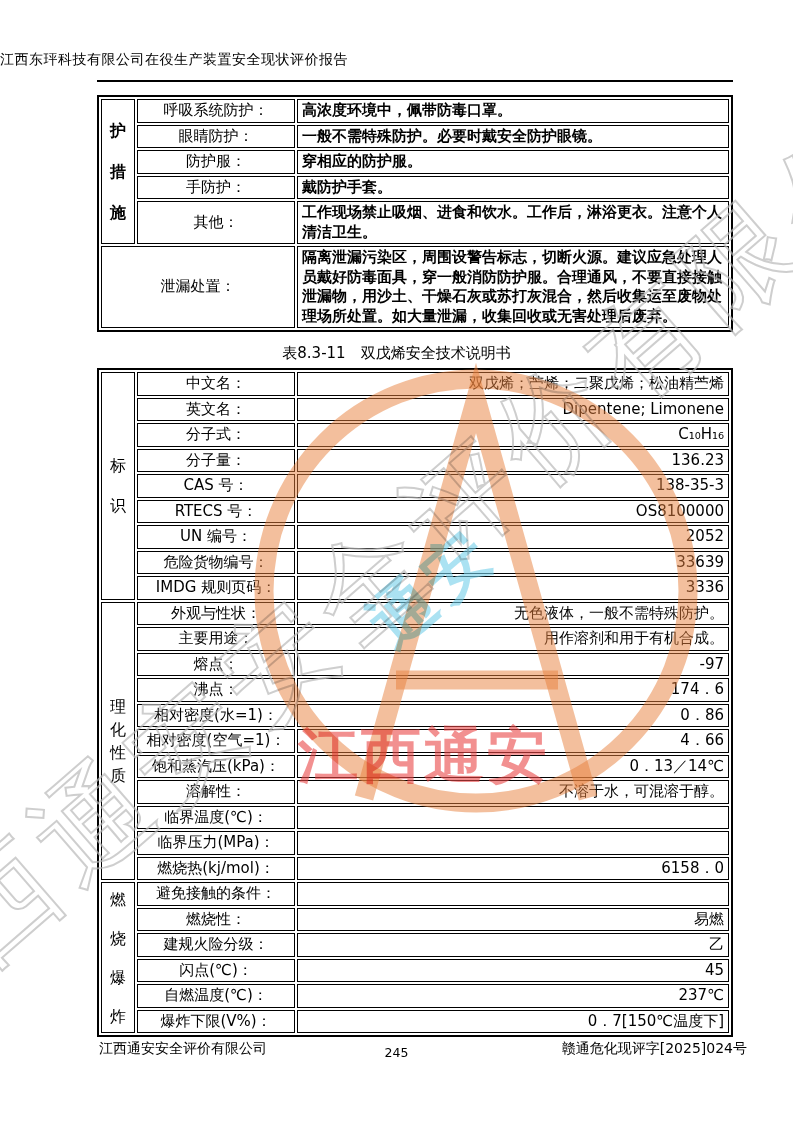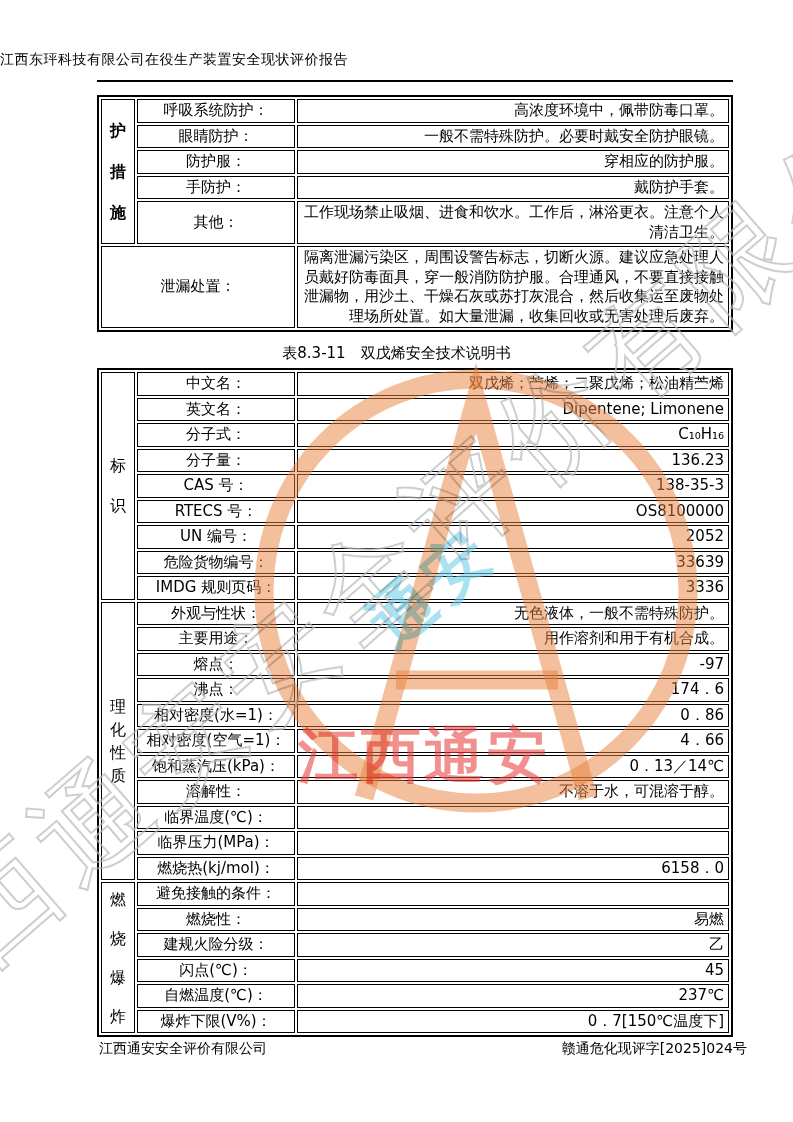--- a/index.html
+++ b/index.html
@@ -24,21 +24,21 @@
   table.grid td { border:1px solid #000; font-size:15px; line-height:19.5px;
     padding:1px 4px; vertical-align:middle; overflow:hidden; }
   td.group-cell { text-align:center; padding:2px 0; }
   .vlabel { display:flex; flex-direction:column; align-items:center;
     justify-content:center; height:100%; }
   .vlabel span { display:block; font-size:16px; line-height:19px; }
   .vlabel.bold span { font-weight:bold; }
   .gap22 { gap:22px; } .gap20 { gap:20px; } .gap4 { gap:4px; } .gap21 { gap:21px; }
   td.lbl-r { text-align:center;margin-top:40px; }
   td.lbl-c { text-align:center; }
-  td.val-l { text-align:right; }
+  td.val-l { text-align:left;font-weight:bold; }
   td.val-c { text-align:right; }
   #table1 { top:95px; }
   #table2 { top:368px; }
   #table2 td { height:14px; }
   .t2-title { position:absolute; top:344px; left:0; width:100%;
     text-align:center; font-size:15px; white-space:pre; }
   
   .footer-left  { position:absolute; top:1040px; left:99px;  font-size:14px; }
   .footer-right { position:absolute; top:1040px; right:46px; font-size:14px; }
   .footer-page  { position:absolute; top:1045px; left:0; width:100%;
@@ -262,15 +262,16 @@
         <path d="M 120 440 L 232 40 L 344 440"></path>
         <path d="M 152 322 L 314 322"></path>
       </g>
     </svg>
     <div class="wm-diagonal">江西通安安全评价有限公司</div>
     <div class="wm-cyan">通安</div>
     <div class="wm-red">江西通安</div>
   </div>
 
   <div class="footer-left">江西通安安全评价有限公司</div>
+  <div class="footer-page">245</div>
   <div class="footer-right">赣通危化现评字[2025]024号</div>
 
 </div>
 
 </body></html>

